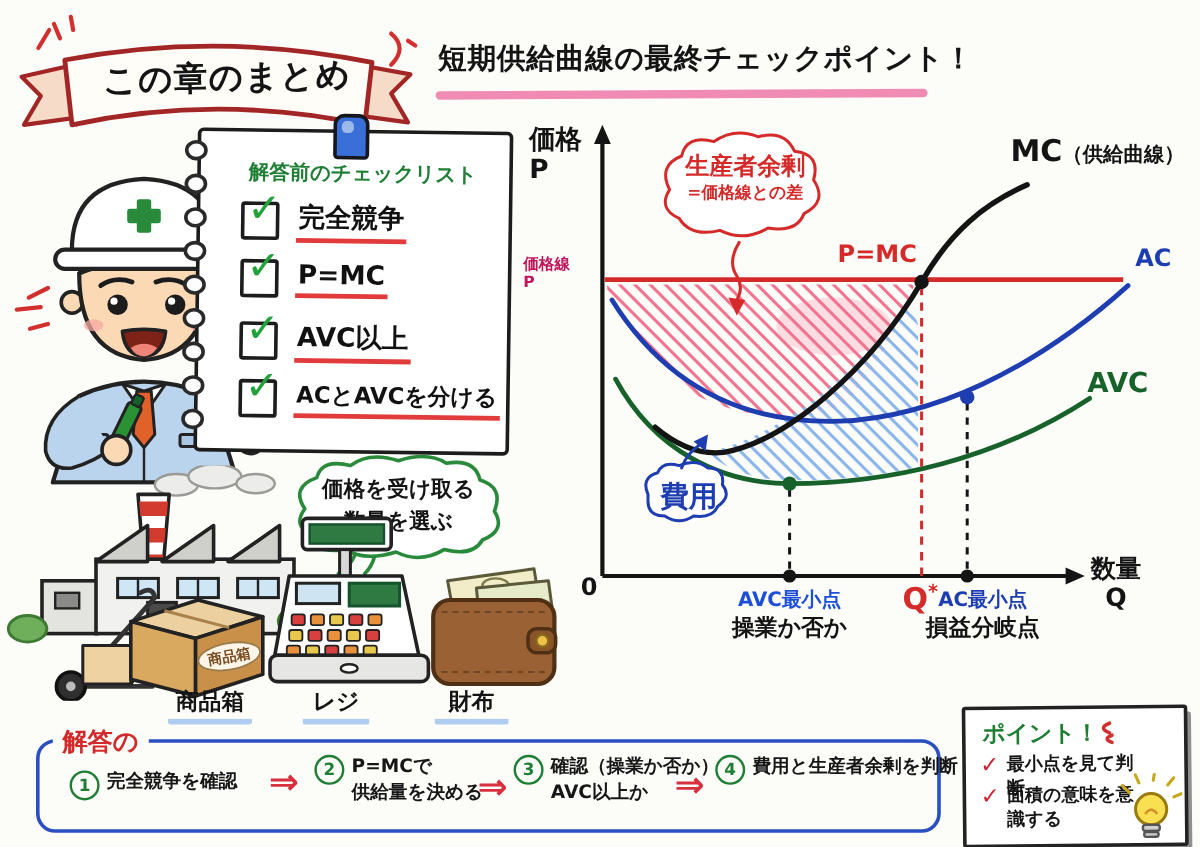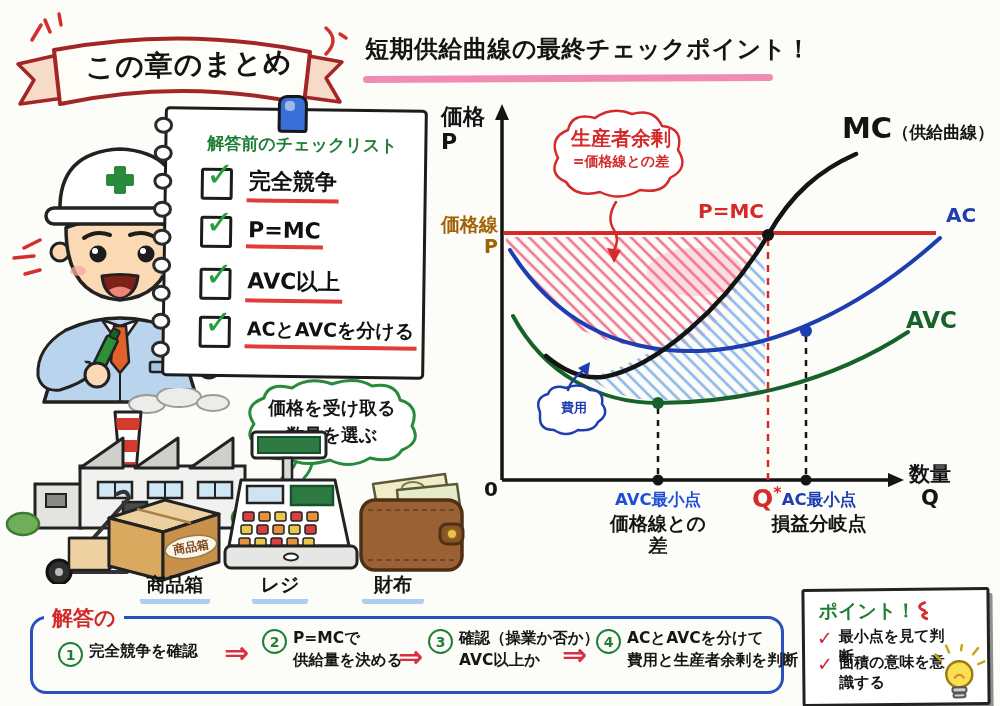--- a/index.html
+++ b/index.html
@@ -35,31 +35,31 @@
   .bubble-text{position:absolute;left:250px;top:394px;width:164px;text-align:center;
     font-size:18px;font-weight:bold;line-height:1.5;color:#141414;}
 
   
   .scene-label{position:absolute;top:572px;text-align:center;font-size:19px;font-weight:bold;color:#141414;
     border-bottom:5px solid #aecdf0;border-radius:3px;padding-bottom:1px;}
 
   
   .ch{position:absolute;font-weight:bold;line-height:1.15;}
   .ch-ylab{left:441px;top:104px;width:56px;text-align:left;font-size:22px;color:#141414;}
-  .ch-pricelab{left:436px;top:214px;width:62px;text-align:right;font-size:19px;color:#a16207;}
+  .ch-pricelab{left:436px;top:214px;width:62px;text-align:left;font-size:13px;color:#be185d;}
   .ch-surplus{left:552px;top:127px;width:138px;text-align:center;color:#d42a2a;}
   .ch-surplus .l1{font-size:20px;}
   .ch-surplus .l2{font-size:14px;margin-top:3px;}
   .ch-pmc{left:698px;top:200px;font-size:20px;color:#d42a2a;}
   .ch-mc{left:842px;top:112px;color:#141414;white-space:nowrap;}
-  .ch-mc .big{font-size:29px;}
+  .ch-mc .big{font-size:25px;}
   .ch-mc .sub{font-size:17px;}
   .ch-ac{left:946px;top:204px;font-size:20px;color:#1d3db0;}
   .ch-avc{left:906px;top:307px;font-size:23px;color:#17622a;text-align:right;}
-  .ch-cost{left:546px;top:401px;width:56px;text-align:center;font-size:13px;color:#1d3db0;}
+  .ch-cost{left:546px;top:401px;width:56px;text-align:center;font-size:24px;color:#1d3db0;}
   .ch-zero{left:484px;top:478px;font-size:20px;color:#141414;}
   .ch-qstar{left:752px;top:484px;color:#d42a2a;font-size:25px;}
   .ch-qstar .sup{font-size:16px;vertical-align:super;}
   .ch-minlab{width:110px;text-align:center;}
   .ch-avcmin{left:603px;top:491px;}
   .ch-acmin{left:764px;top:491px;}
   .ch-minlab .g{font-size:16.5px;color:#1d4ed8;}
   .ch-minlab .b{font-size:16.5px;color:#1d3db0;}
   .ch-minlab .k{font-size:19px;color:#141414;margin-top:3px;}
   .ch-xlab{left:902px;top:462px;width:56px;text-align:center;font-size:21px;color:#141414;}
@@ -386,21 +386,21 @@
   </div>
   <div class="ch ch-ac">AC</div>
   <div class="ch ch-avc">AVC</div>
   <div class="ch ch-cost">費用</div>
   <div class="ch ch-zero">0</div>
   <div class="ch ch-qstar">
     <span>Q</span><span class="sup">*</span>
   </div>
   <div class="ch ch-minlab ch-avcmin">
     <div class="g">AVC最小点</div>
-    <div class="k">価格線との差</div>
+    <div class="k">操業か否か</div>
   </div>
   <div class="ch ch-minlab ch-acmin">
     <div class="b">AC最小点</div>
     <div class="k">損益分岐点</div>
   </div>
   <div class="ch ch-xlab">
     <div>数量</div>
     <div>Q</div>
   </div>
 
@@ -427,21 +427,20 @@
     <span class="fs-num">3</span>
     <span class="fs-text">
       <div>確認（操業か否か）</div>
       <div>AVC以上か</div>
     </span>
   </div>
   <span class="fa" style="left:562px;top:640px">⇒</span>
   <div class="fs" style="left:596px;top:628px">
     <span class="fs-num">4</span>
     <span class="fs-text">
-      <div>ACとAVCを分けて</div>
       <div>費用と生産者余剰を判断</div>
     </span>
   </div>
 
   <div class="points-card">
     <div class="pt-title">ポイント！</div>
     <svg class="abs" style="left:106px;top:10px" width="20" height="22" viewBox="0 0 20 22">
       <g stroke="#d22f2f" stroke-width="3" fill="none" stroke-linecap="round">
         <path d="M14 2 Q4 6 14 10"></path>
           <path d="M16 12 Q8 15 16 18"></path>

